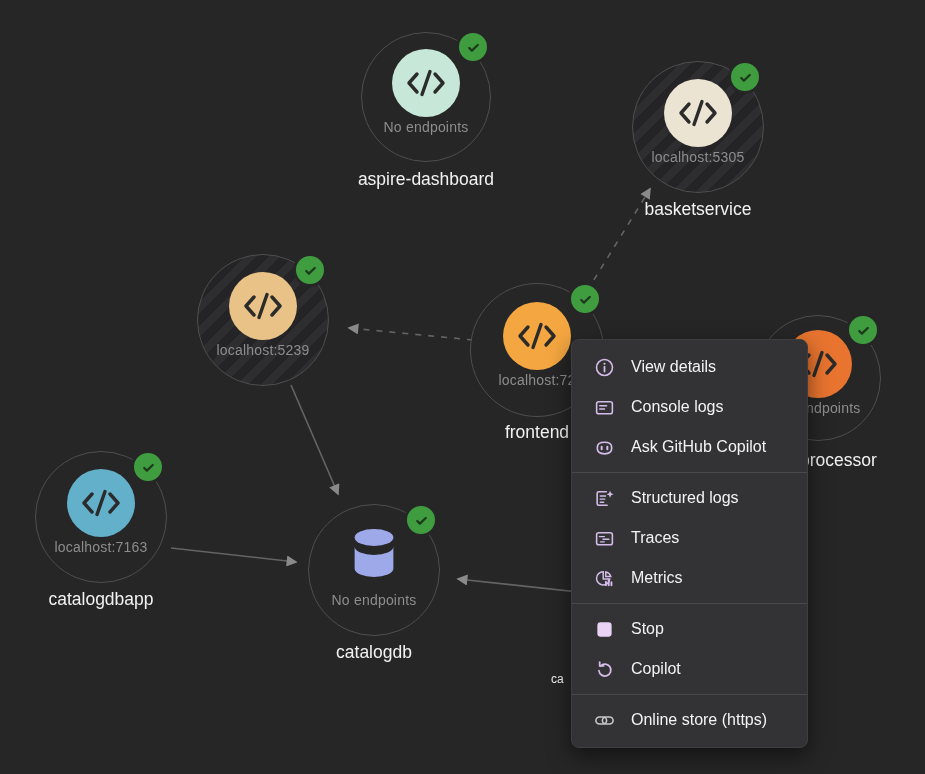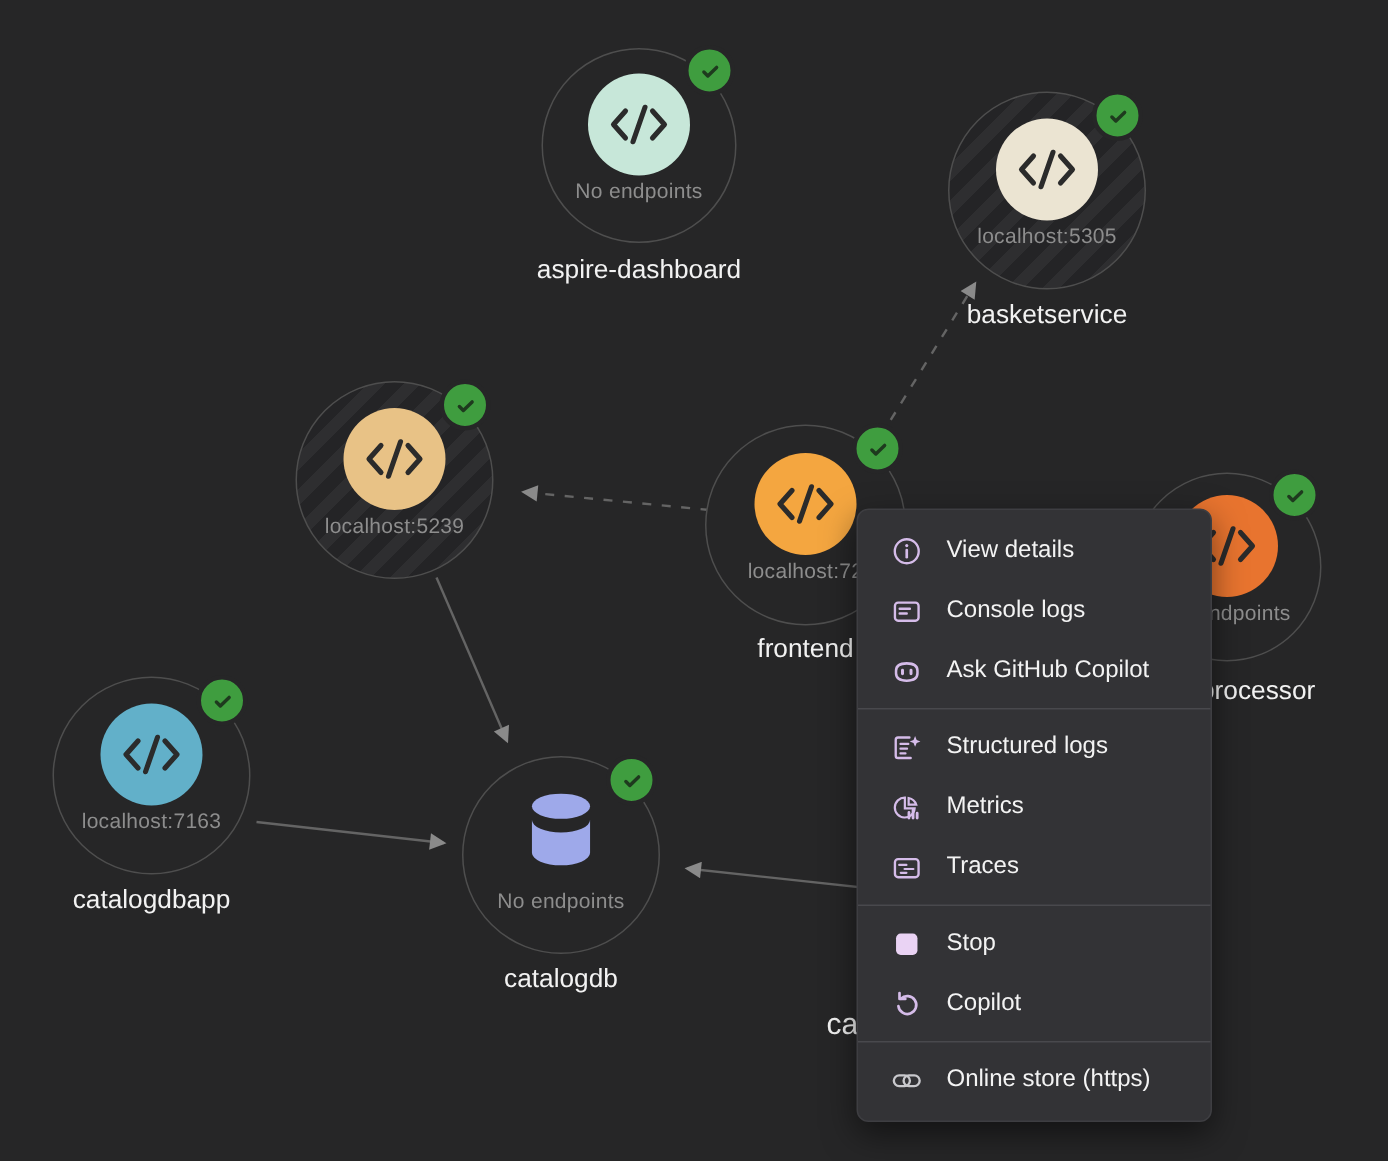--- a/index.html
+++ b/index.html
@@ -8,21 +8,21 @@
   svg.edge-layer{position:absolute;left:0;top:0;z-index:1;}
   .node{position:absolute;z-index:2;}
   .node-circle{position:absolute;left:0;top:0;border-radius:50%;border:1.5px solid #4e4e4e;box-sizing:border-box;background:#262627;}
   .node-circle.hatched{background:repeating-linear-gradient(135deg,#2e2e30 0 8px,#242426 8px 17px);}
   .icon-circle{position:absolute;border-radius:50%;display:flex;align-items:center;justify-content:center;}
   .db-icon{position:absolute;display:flex;align-items:center;justify-content:center;}
   .endpoint{position:absolute;width:100%;text-align:center;font-size:14px;color:#8d8d8d;letter-spacing:.2px;}
   .node-label{position:absolute;width:360px;text-align:center;font-size:17.5px;color:#f2f2f2;}
   .badge{position:absolute;width:28px;height:28px;border-radius:50%;border:3px solid #262627;box-sizing:content-box;
          display:flex;align-items:center;justify-content:center;}
-  .partial-label{position:absolute;z-index:2;font-size:20px;color:#f2f2f2;white-space:nowrap;}
+  .partial-label{position:absolute;z-index:2;font-size:12px;color:#f2f2f2;white-space:nowrap;}
   .context-menu{position:absolute;z-index:5;box-sizing:border-box;background:#333336;border:1px solid #3e3e42;
          border-radius:8px;padding:7px 0;box-shadow:0 8px 22px rgba(0,0,0,.5);}
   .menu-item{height:40px;display:flex;align-items:center;gap:16px;padding:0 10px 0 21px;cursor:default;}
   .mi-icon{width:22px;height:22px;display:flex;align-items:center;justify-content:center;flex:0 0 22px;}
   .mi-icon svg{width:21px;height:21px;}
   .mi-label{font-size:16px;color:#f3f3f3;white-space:nowrap;}
   .menu-divider{height:1px;background:#49494d;margin:5px 0;}
 </style>
 </head>
 <body>
@@ -189,35 +189,35 @@
             <path d="M12.5 16.5h-8A1.5 1.5 0 0 1 3 15V5a1.5 1.5 0 0 1 1.5-1.5h7.2" fill="none" stroke="#d5bce9" stroke-width="1.5" stroke-linecap="round"></path>
             <path d="M6 7.6h5M6 10.6h4.2M6 13.6h3.2" stroke="#d5bce9" stroke-width="1.4" stroke-linecap="round"></path>
             <path d="M15.3 2.6l1 2.4 2.4 1-2.4 1-1 2.4-1-2.4-2.4-1 2.4-1z" fill="#d5bce9"></path>
           </svg>
         </span>
         <span class="mi-label">Structured logs</span>
       </div>
       <div class="menu-item">
         <span class="mi-icon">
           <svg viewBox="0 0 20 20">
+            <rect x="2.5" y="4.5" width="15" height="11.5" rx="2" fill="none" stroke="#d5bce9" stroke-width="1.5"></rect>
+            <path d="M5.2 8.2h4.6M8.6 10.8h5.6M6.2 13.2h3.6" stroke="#d5bce9" stroke-width="1.4" stroke-linecap="round"></path>
+          </svg>
+        </span>
+        <span class="mi-label">Traces</span>
+      </div>
+      <div class="menu-item">
+        <span class="mi-icon">
+          <svg viewBox="0 0 20 20">
             <path d="M8.8 3.6A6.3 6.3 0 1 0 15 10.4H8.8z" fill="none" stroke="#d5bce9" stroke-width="1.4"></path>
             <path d="M11.2 8V3.8A6.3 6.3 0 0 1 16 8z" fill="none" stroke="#d5bce9" stroke-width="1.4"></path>
             <path d="M11.4 13v3.5M14 11.5v5M16.6 13.5v3" stroke="#d5bce9" stroke-width="1.8" stroke-linecap="round"></path>
           </svg>
         </span>
         <span class="mi-label">Metrics</span>
-      </div>
-      <div class="menu-item">
-        <span class="mi-icon">
-          <svg viewBox="0 0 20 20">
-            <rect x="2.5" y="4.5" width="15" height="11.5" rx="2" fill="none" stroke="#d5bce9" stroke-width="1.5"></rect>
-            <path d="M5.2 8.2h4.6M8.6 10.8h5.6M6.2 13.2h3.6" stroke="#d5bce9" stroke-width="1.4" stroke-linecap="round"></path>
-          </svg>
-        </span>
-        <span class="mi-label">Traces</span>
       </div>
       <div class="menu-divider"></div>
       <div class="menu-item">
         <span class="mi-icon">
           <svg viewBox="0 0 20 20">
             <rect x="3.2" y="3.2" width="13.6" height="13.6" rx="3" fill="#ead3f4"></rect>
           </svg>
         </span>
         <span class="mi-label">Stop</span>
       </div>

